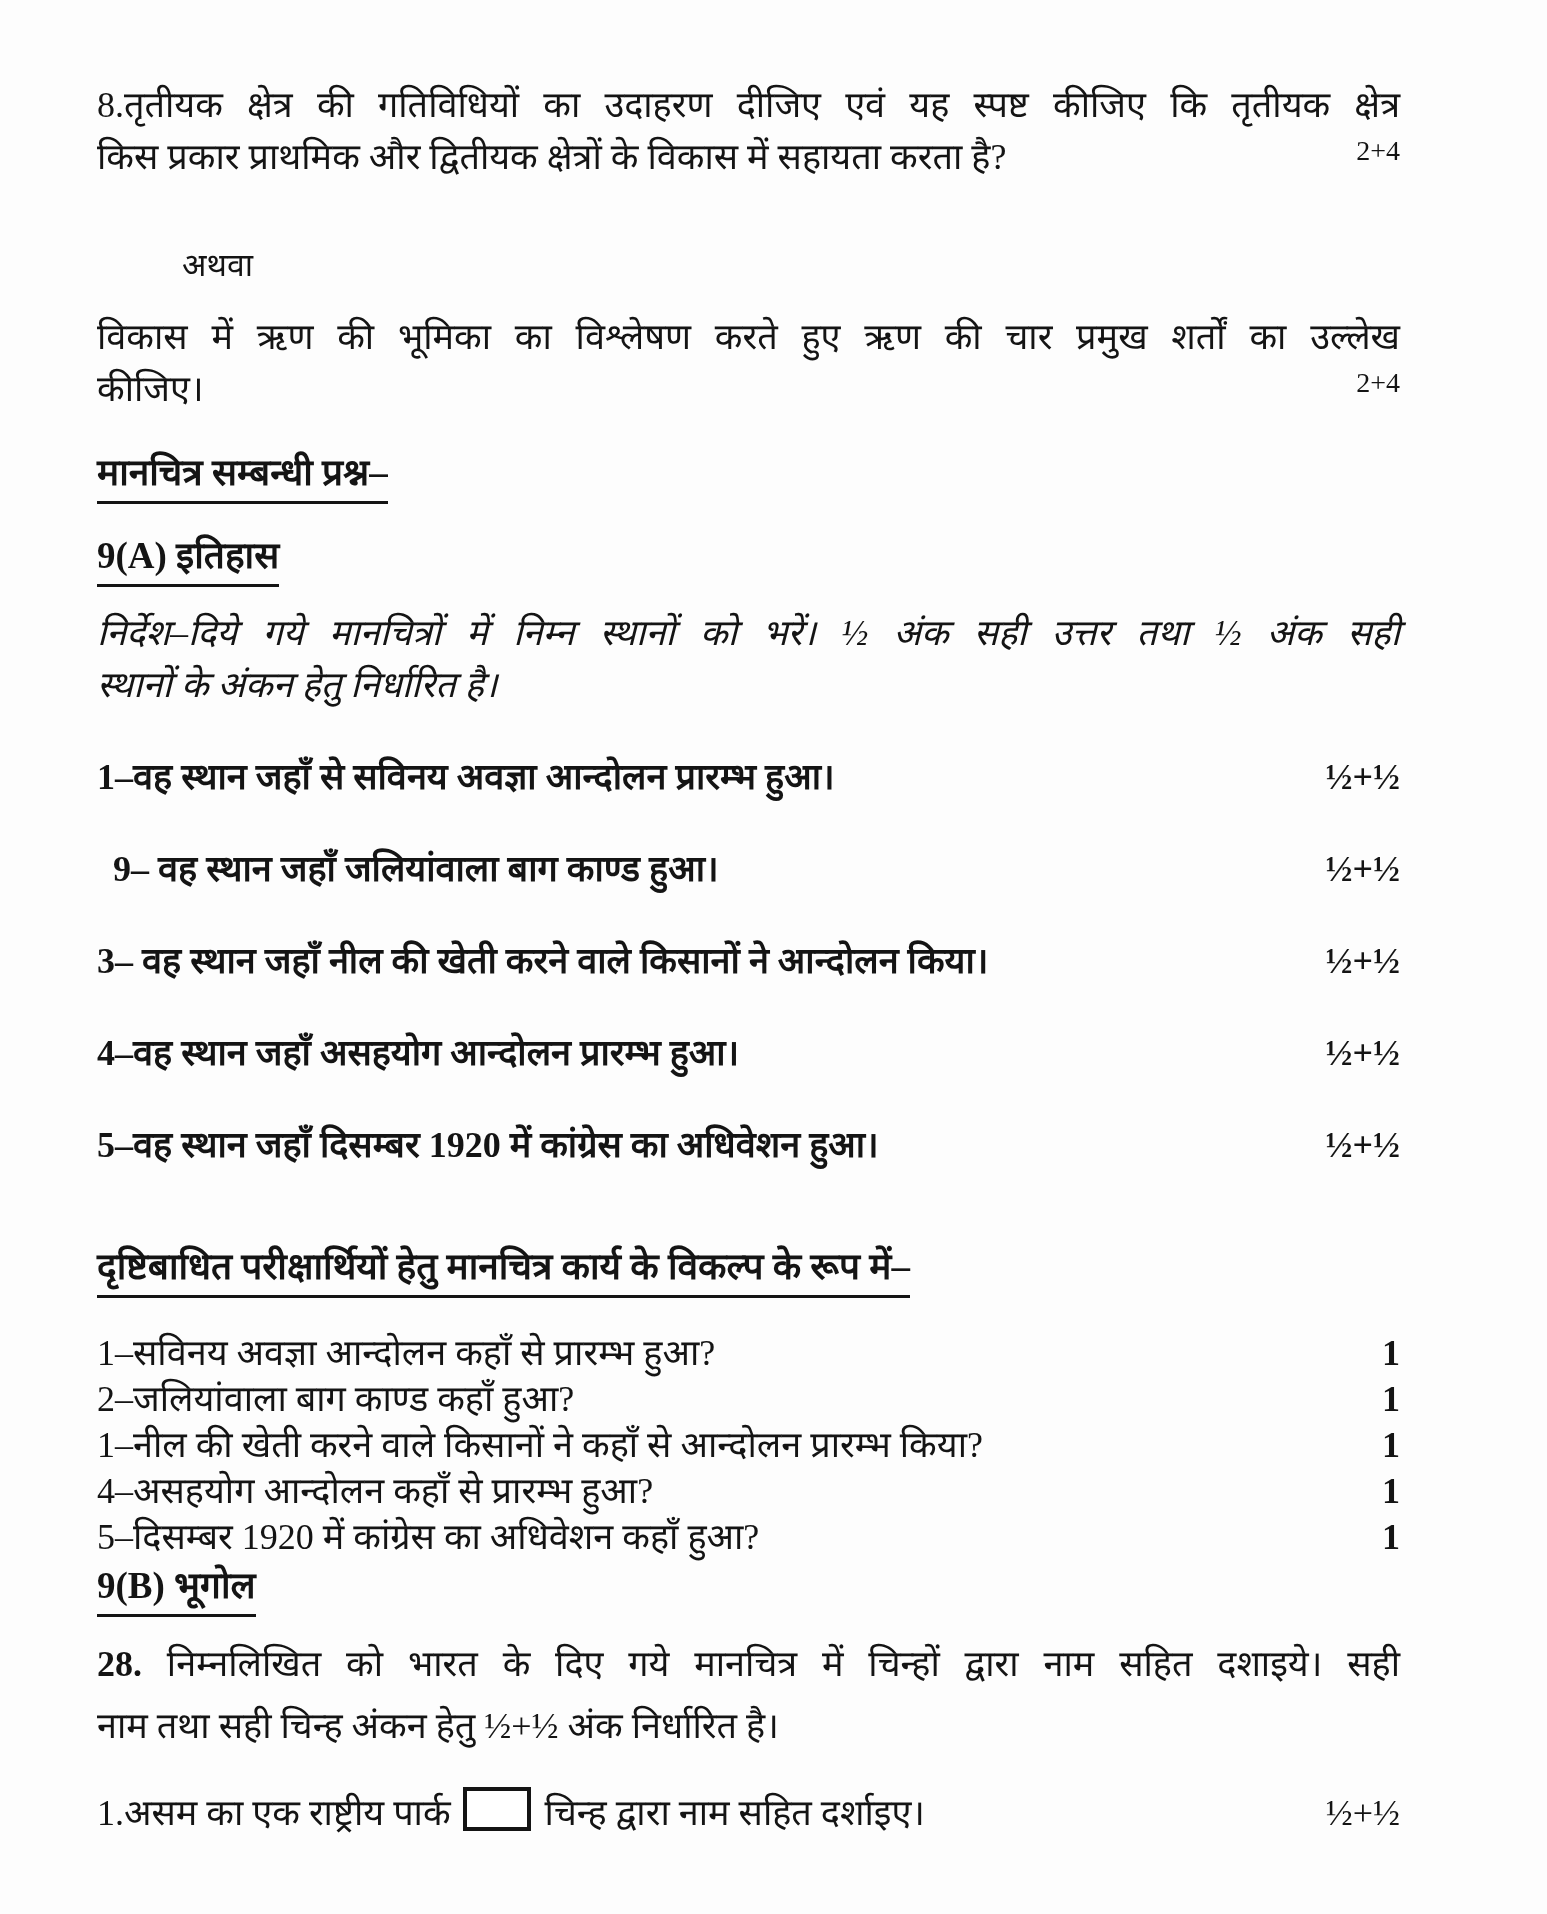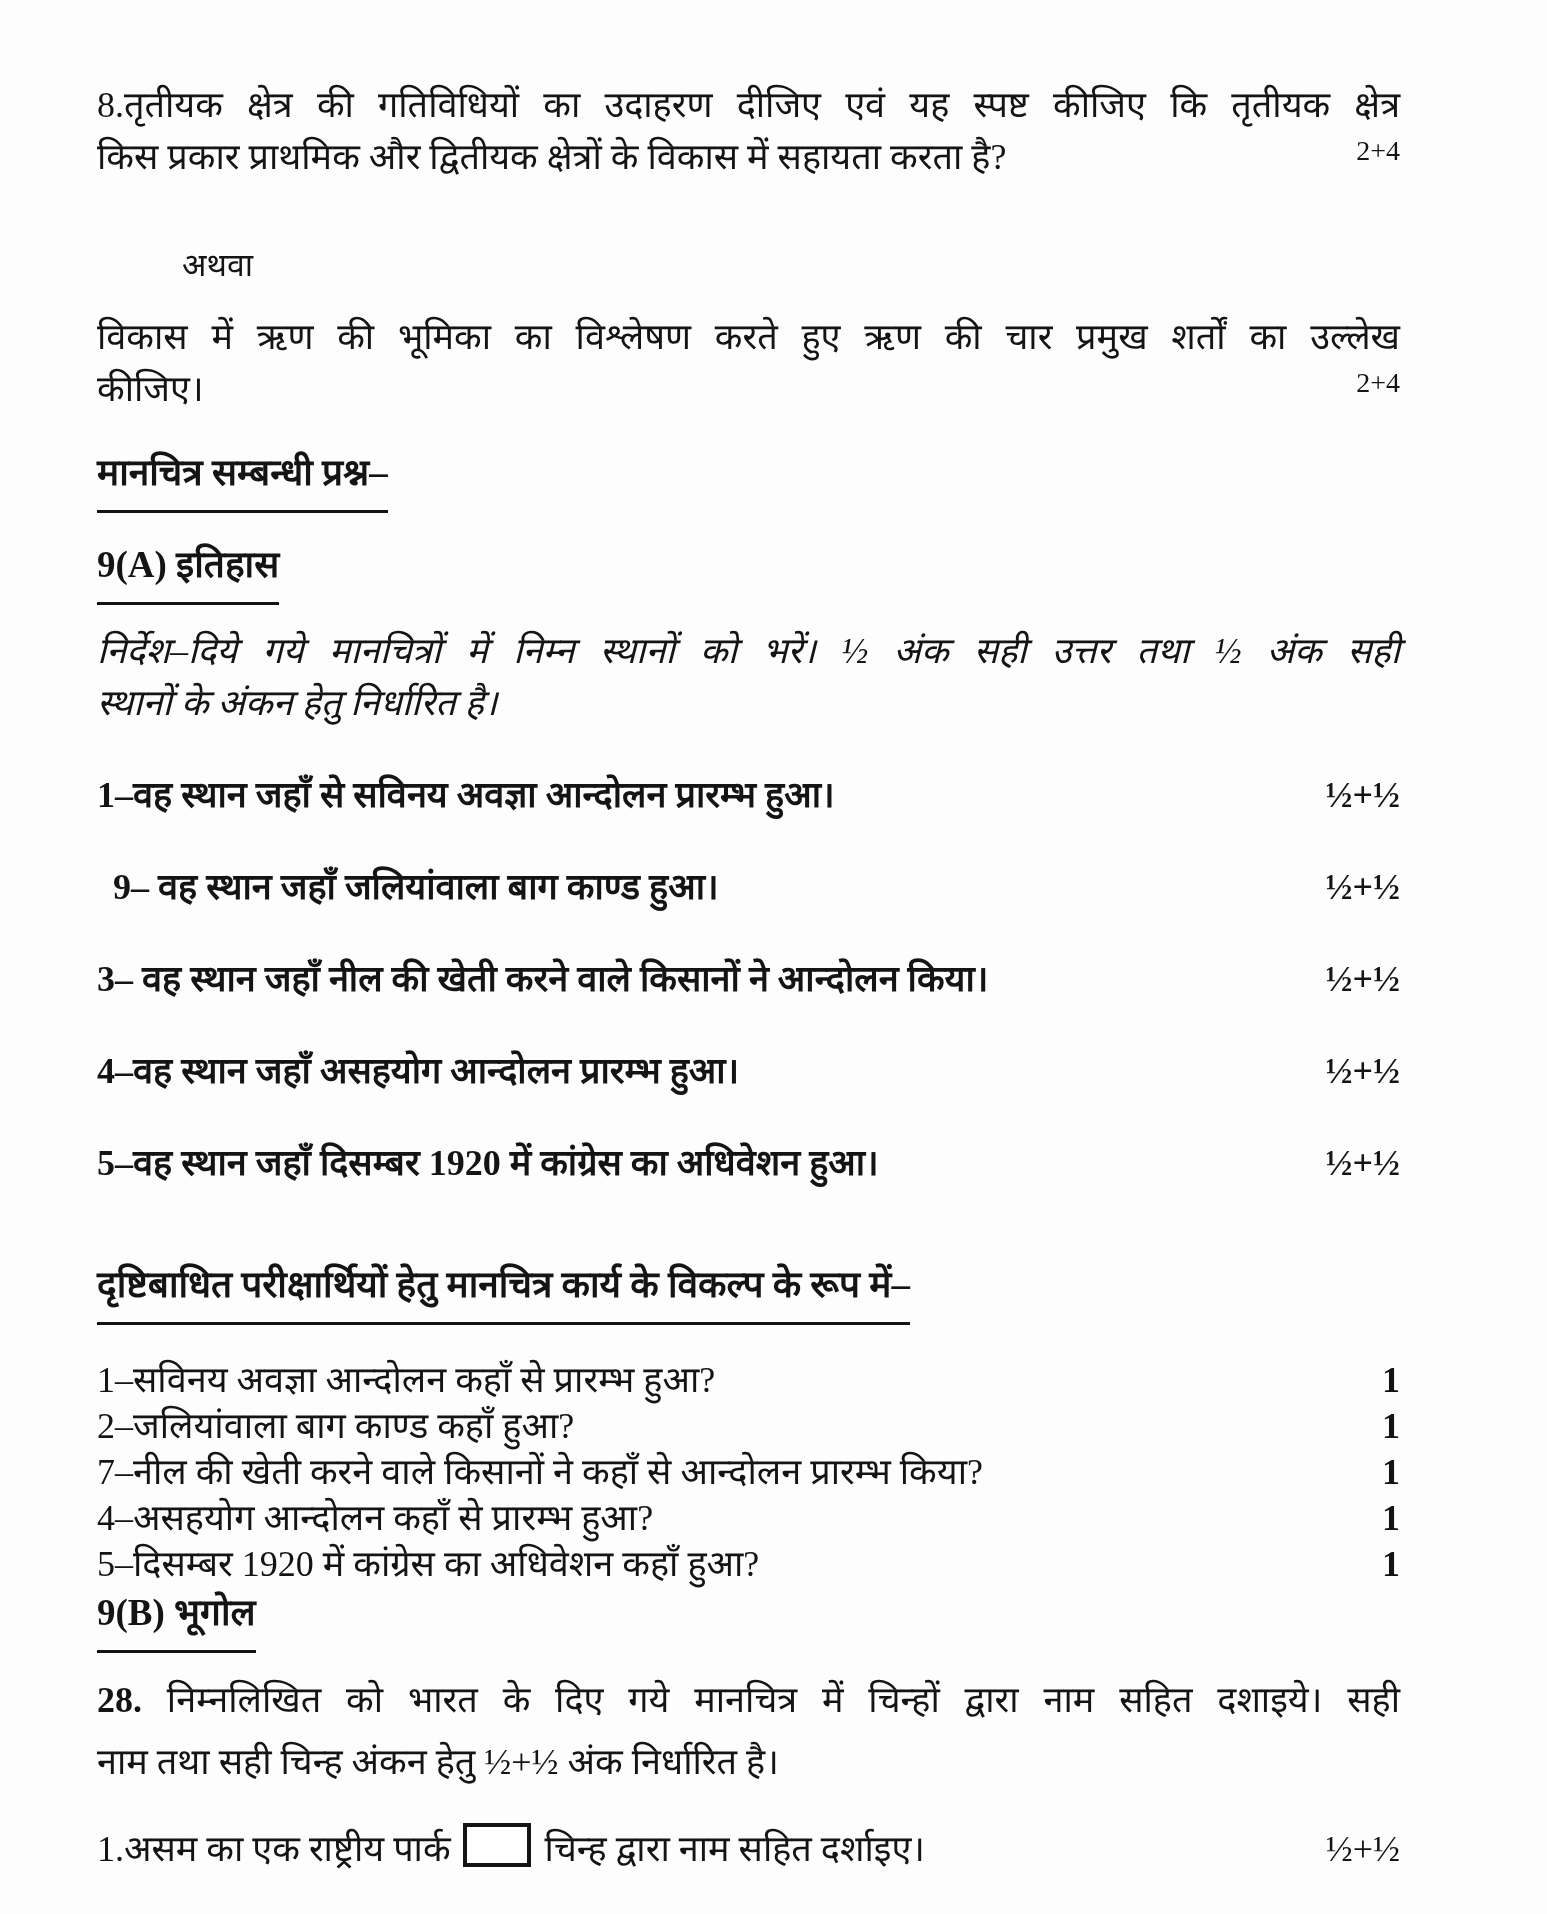--- a/index.html
+++ b/index.html
@@ -36,21 +36,21 @@
     margin-top: 56px;
     font-size: 32px; line-height: 52px;
     text-align: left;
     padding-left: 85px;
   }
   .sec-alt { margin-top: 20px; }
   .heading { font-size: 37px; line-height: 52px; font-weight: 700; }
   .heading .u {
     display: inline-block;
     border-bottom: 3px solid #141414;
-    padding-bottom: 11px;
+    padding-bottom: 2px;
   }
   .map-heading  { margin-top: 32px; }
   .hist-heading { margin-top: 26px; }
   .instruction  { margin-top: 20px; font-style: italic; }
   .hist-list    { margin-top: 40px; font-weight: bold; }
   .item-row {
     display: flex;
     justify-content: space-between;
     align-items: baseline;
     font-size: 36px; line-height: 52px;
@@ -139,21 +139,21 @@
   <div class="vi-list">
     <div class="item-row">
       <span class="item-text">1–सविनय अवज्ञा आन्दोलन कहाँ से प्रारम्भ हुआ?</span>
       <span class="item-marks">1</span>
     </div>
     <div class="item-row">
       <span class="item-text">2–जलियांवाला बाग काण्ड कहाँ हुआ?</span>
       <span class="item-marks">1</span>
     </div>
     <div class="item-row">
-      <span class="item-text">7–नील की खेती करने वाले किसानों ने कहाँ से आन्दोलन प्रारम्भ किया?</span>
+      <span class="item-text">1–नील की खेती करने वाले किसानों ने कहाँ से आन्दोलन प्रारम्भ किया?</span>
       <span class="item-marks">1</span>
     </div>
     <div class="item-row">
       <span class="item-text">4–असहयोग आन्दोलन कहाँ से प्रारम्भ हुआ?</span>
       <span class="item-marks">1</span>
     </div>
     <div class="item-row">
       <span class="item-text">5–दिसम्बर 1920 में कांग्रेस का अधिवेशन कहाँ हुआ?</span>
       <span class="item-marks">1</span>
     </div>

